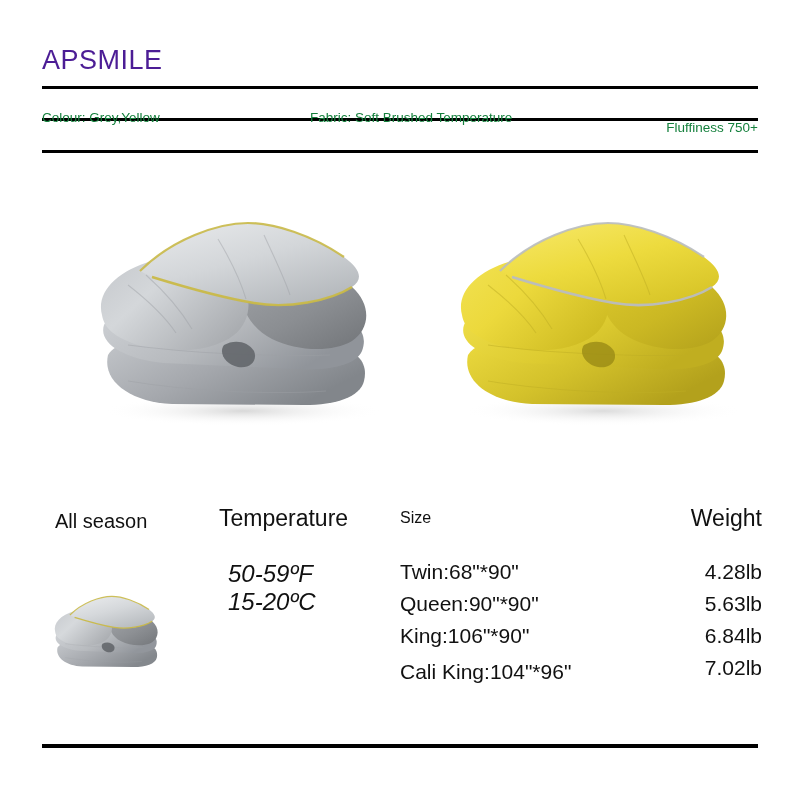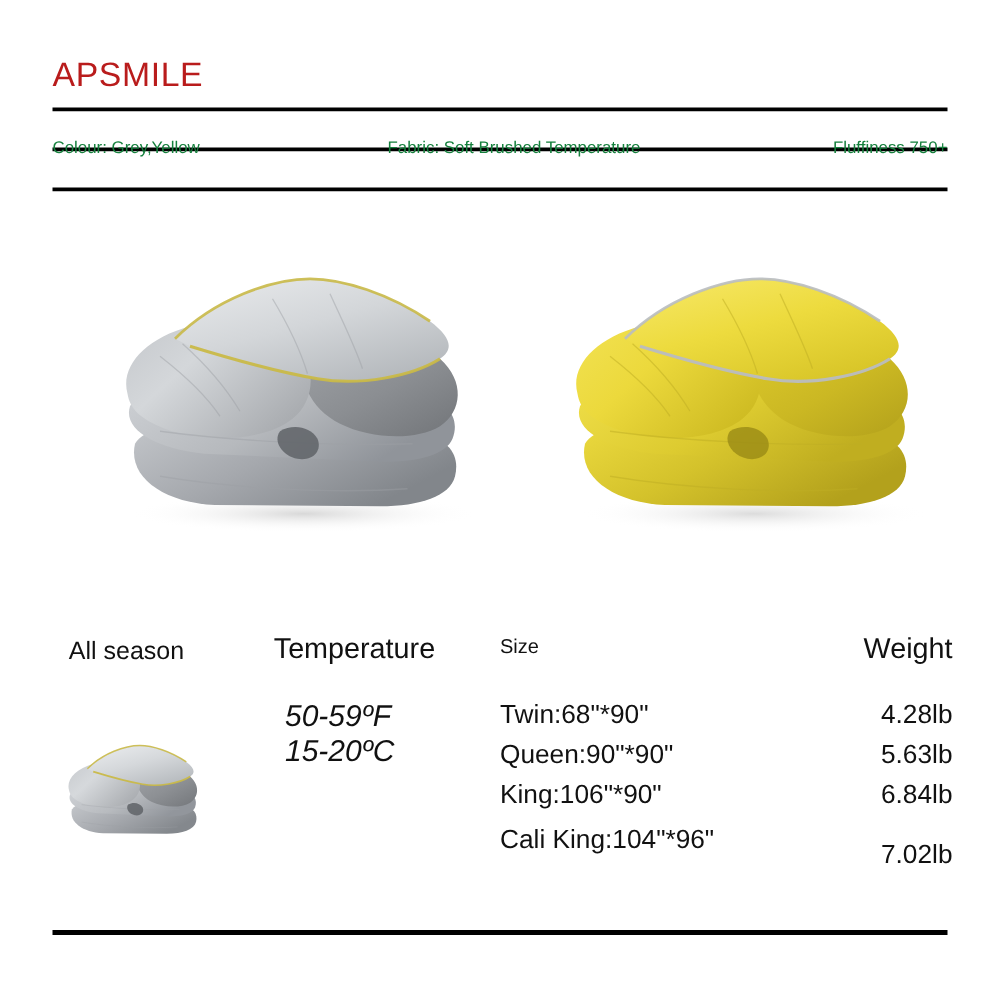--- a/index.html
+++ b/index.html
@@ -23,21 +23,21 @@
   }
 
   
   .brand-title {
     position: absolute;
     left: 42px;
     top: 45px;
     font-size: 27px;
     font-weight: 400;
     letter-spacing: 0.5px;
-    color: #b91c1c;
+    color: #4c1d95;
     line-height: 30px;
     white-space: nowrap;
   }
 
   .rule {
     position: absolute;
     left: 42px;
     width: 716px;
     background: #000000;
   }
@@ -61,21 +61,21 @@
     top: 16px;
     height: 32px;
     line-height: 32px;
     font-size: 13.5px;
     font-weight: 400;
     color: #15803d;
     white-space: nowrap;
   }
   .spec-left   { left: 0px; }
   .spec-mid    { left: 268px; }
-  .spec-right  { right: 0px; text-align: right; }
+  .spec-right  { right: 0px; text-align: right; margin-top: 10px; }
 
   
   .hero {
     position: absolute;
     top: 205px;
     left: 0;
     width: 800px;
     height: 230px;
   }
   .hero-item {
@@ -164,21 +164,21 @@
     width: 160px;
     text-align: right;
   }
   .weight-row {
     font-size: 21px;
     line-height: 32px;
     height: 32px;
     color: #111111;
     white-space: nowrap;
   }
-  .weight-row.last { margin-top: 16px; }
+  .weight-row.last { margin-top: 0; }
 </style>
 </head>
 <body>
 
 <div class="page">
 
   <div class="brand-title">APSMILE</div>
 
   <div class="rule rule-1"></div>
   <div class="rule rule-2"></div>

